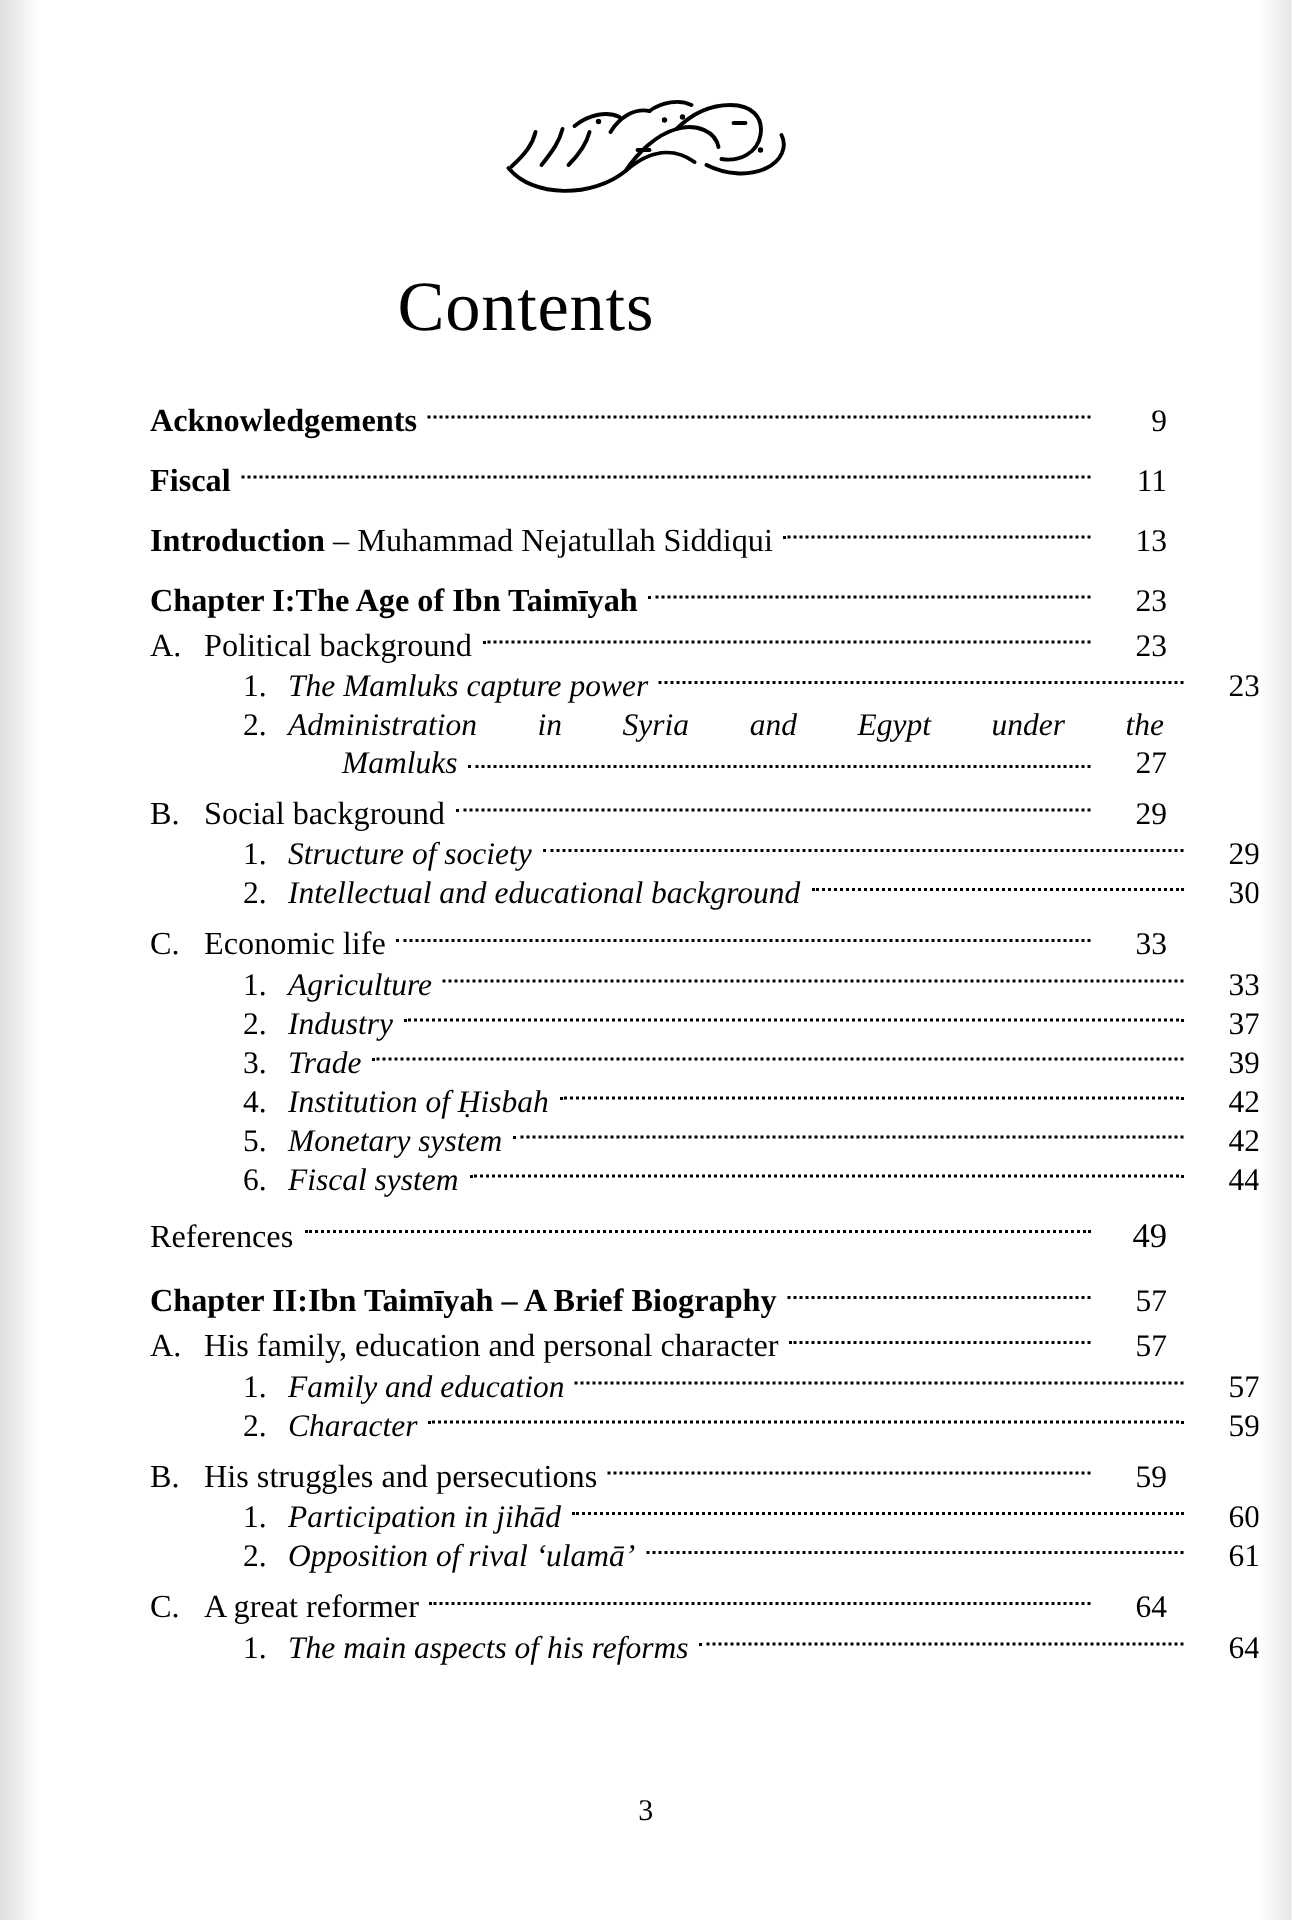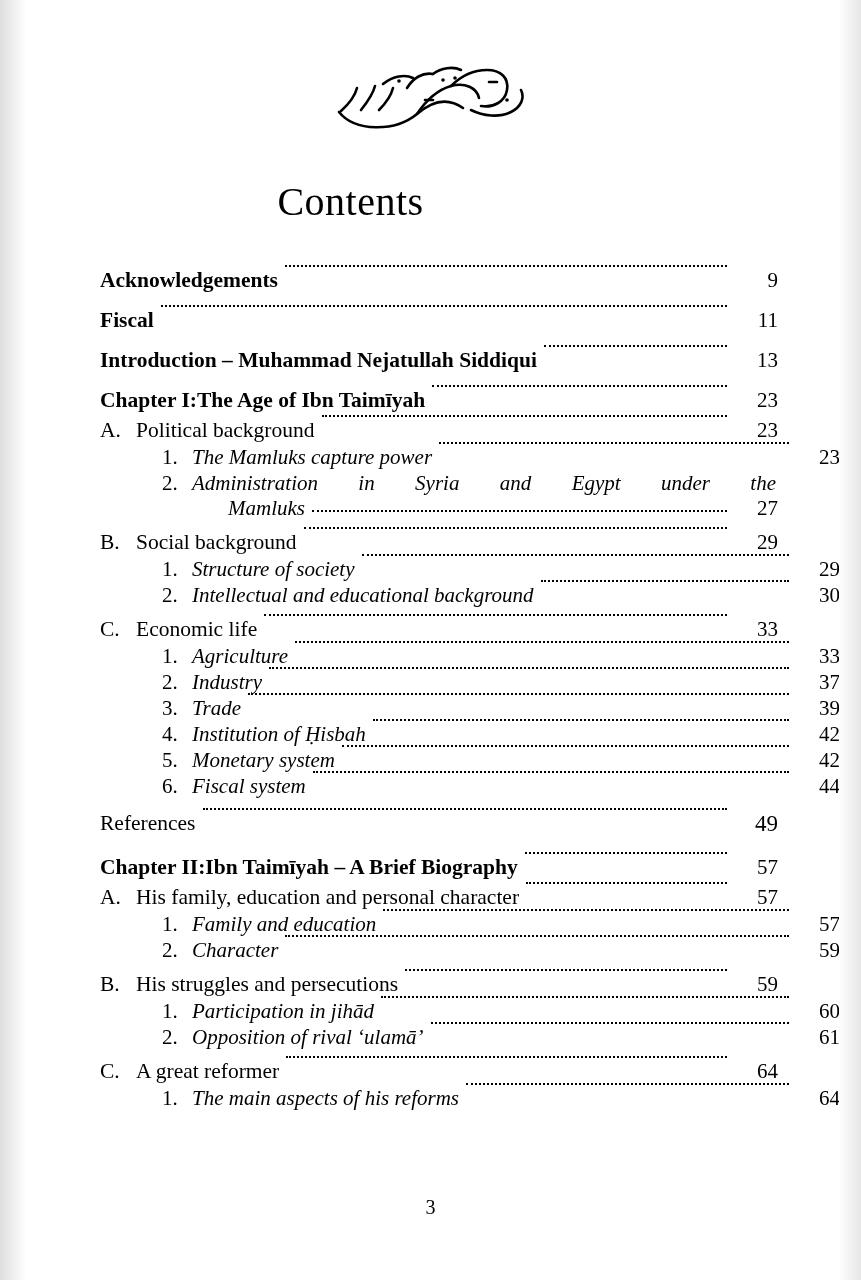--- a/index.html
+++ b/index.html
@@ -48,34 +48,34 @@
     text-align: center;
   }
   .basmala svg { display: inline-block; }
 
   .contents-title {
     position: absolute;
     left: 0;
     top: 178px;
     width: 701px;
     text-align: center;
-    font-size: 40px;
+    font-size: 47px;
     letter-spacing: 0.5px;
   }
 
   .toc {
     position: absolute;
     left: 100px;
     top: 268px;
     width: 678px;
   }
 
   .row {
     display: flex;
-    align-items: flex-start;
+    align-items: center;
     width: 100%;
   }
   .lbl {
     flex: 0 0 auto;
     white-space: nowrap;
   }
   .dots {
     flex: 1 1 auto;
     min-width: 10px;
     margin: 0 7px 0 7px;
@@ -201,21 +201,21 @@
       <span class="pg">9</span>
     </div>
 
     <div class="row lvl-head">
       <span class="lbl">Fiscal</span>
       <span class="dots"></span>
       <span class="pg">11</span>
     </div>
 
     <div class="row lvl-head">
-      <span class="lbl"><span>Introduction</span><span style="font-weight:bold"> – Muhammad Nejatullah Siddiqui</span></span>
+      <span class="lbl"><span>Introduction</span><span style="font-weight:normal"> – Muhammad Nejatullah Siddiqui</span></span>
       <span class="dots"></span>
       <span class="pg">13</span>
     </div>
 
     <div class="row lvl-chapter gap-small">
       <span class="lbl"><span>Chapter I:</span><span class="chap-name">The Age of Ibn Taimīyah</span></span>
       <span class="dots"></span>
       <span class="pg">23</span>
     </div>
 

